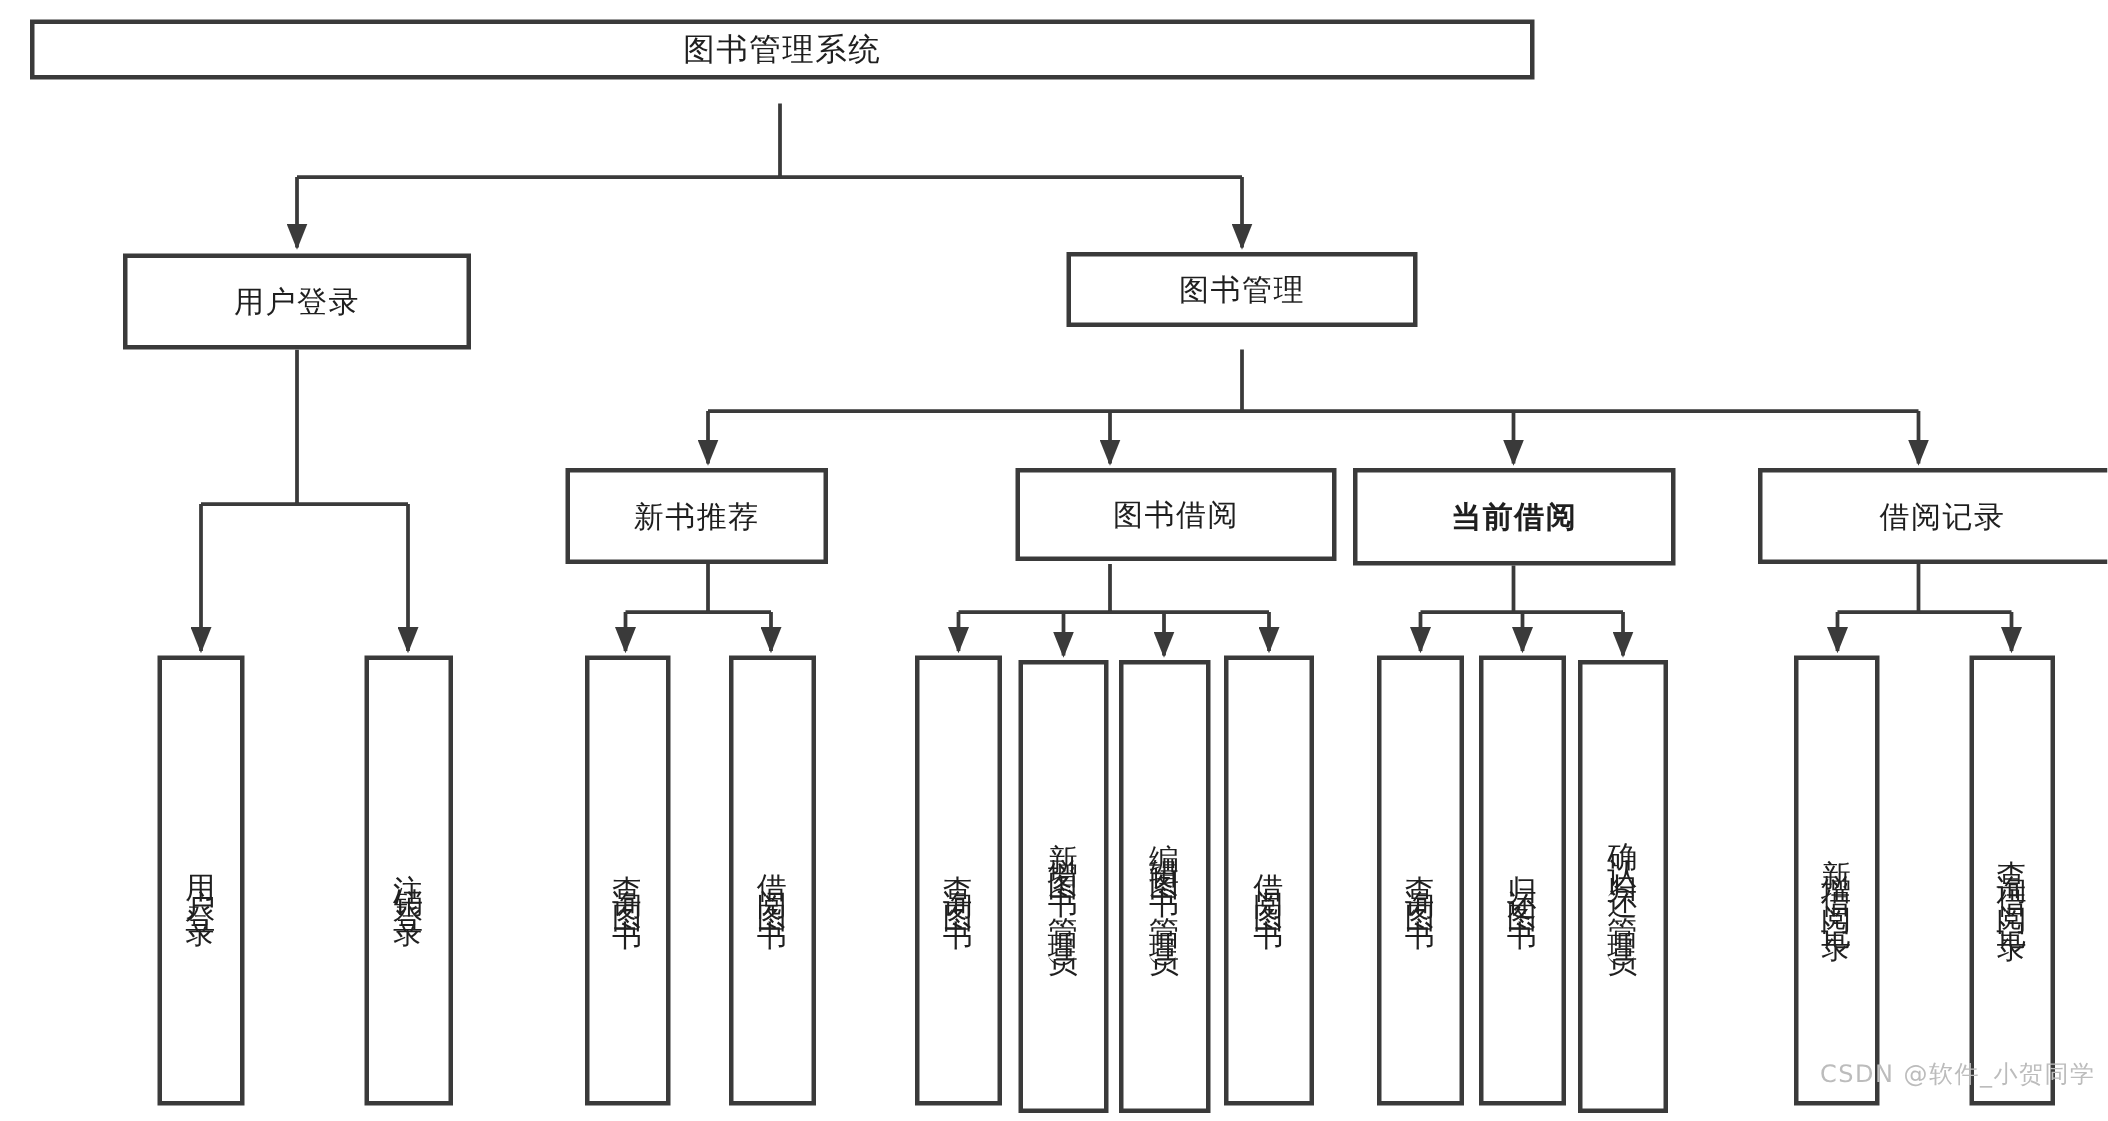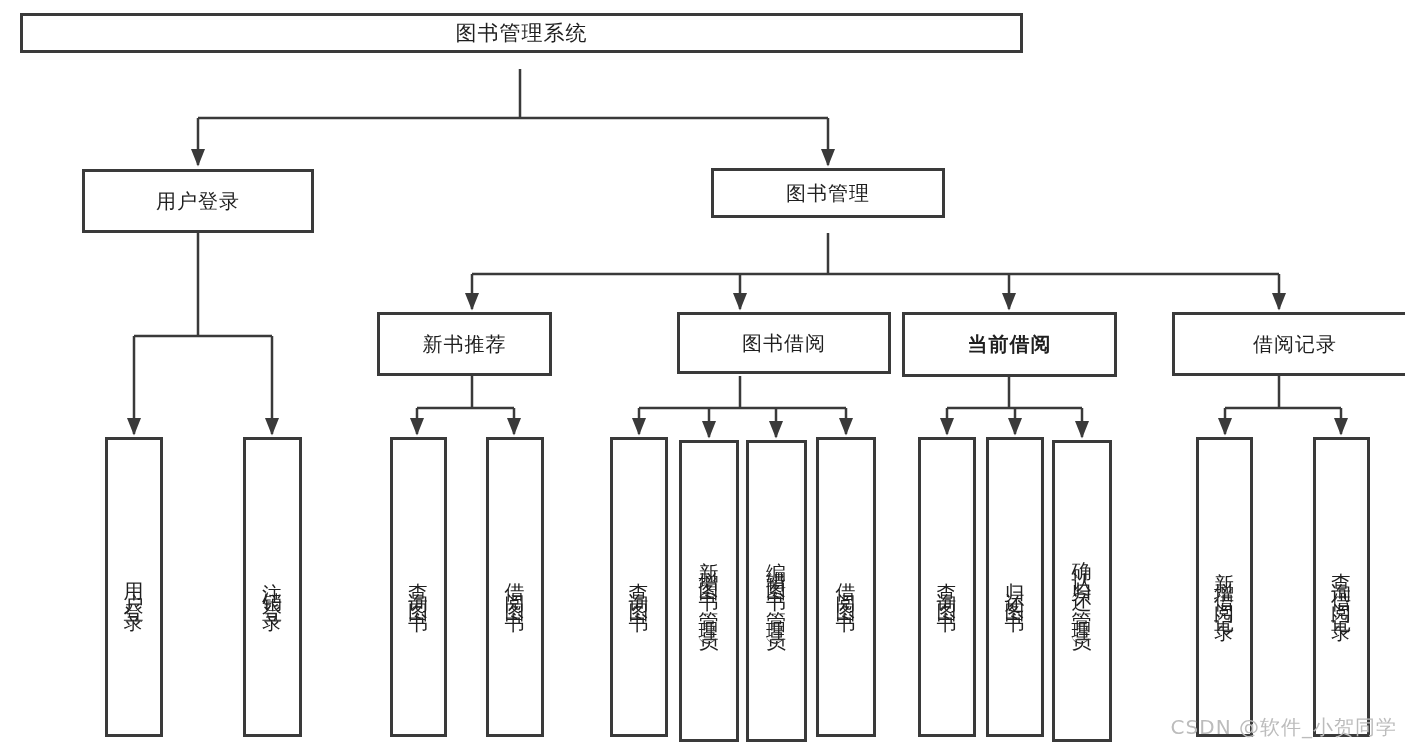--- a/index.html
+++ b/index.html
@@ -36,23 +36,23 @@
     writing-mode: vertical-rl;
     text-orientation: mixed;
     letter-spacing: 10px;
     white-space: nowrap;
     font-size: 20px;
     line-height: 1;
   }
   .watermark {
     position: absolute;
     right: 8px;
-    bottom: 6px;
+    bottom: 20px;
     color: #bcbcbc;
-    font-size: 20px;
+    font-size: 16px;
     letter-spacing: 1px;
     z-index: 3;
   }
 </style>
 </head>
 <body>
 
 <div class="canvas">
 
   <svg class="connectors" viewBox="0 0 1405 747" xmlns="http://www.w3.org/2000/svg">

